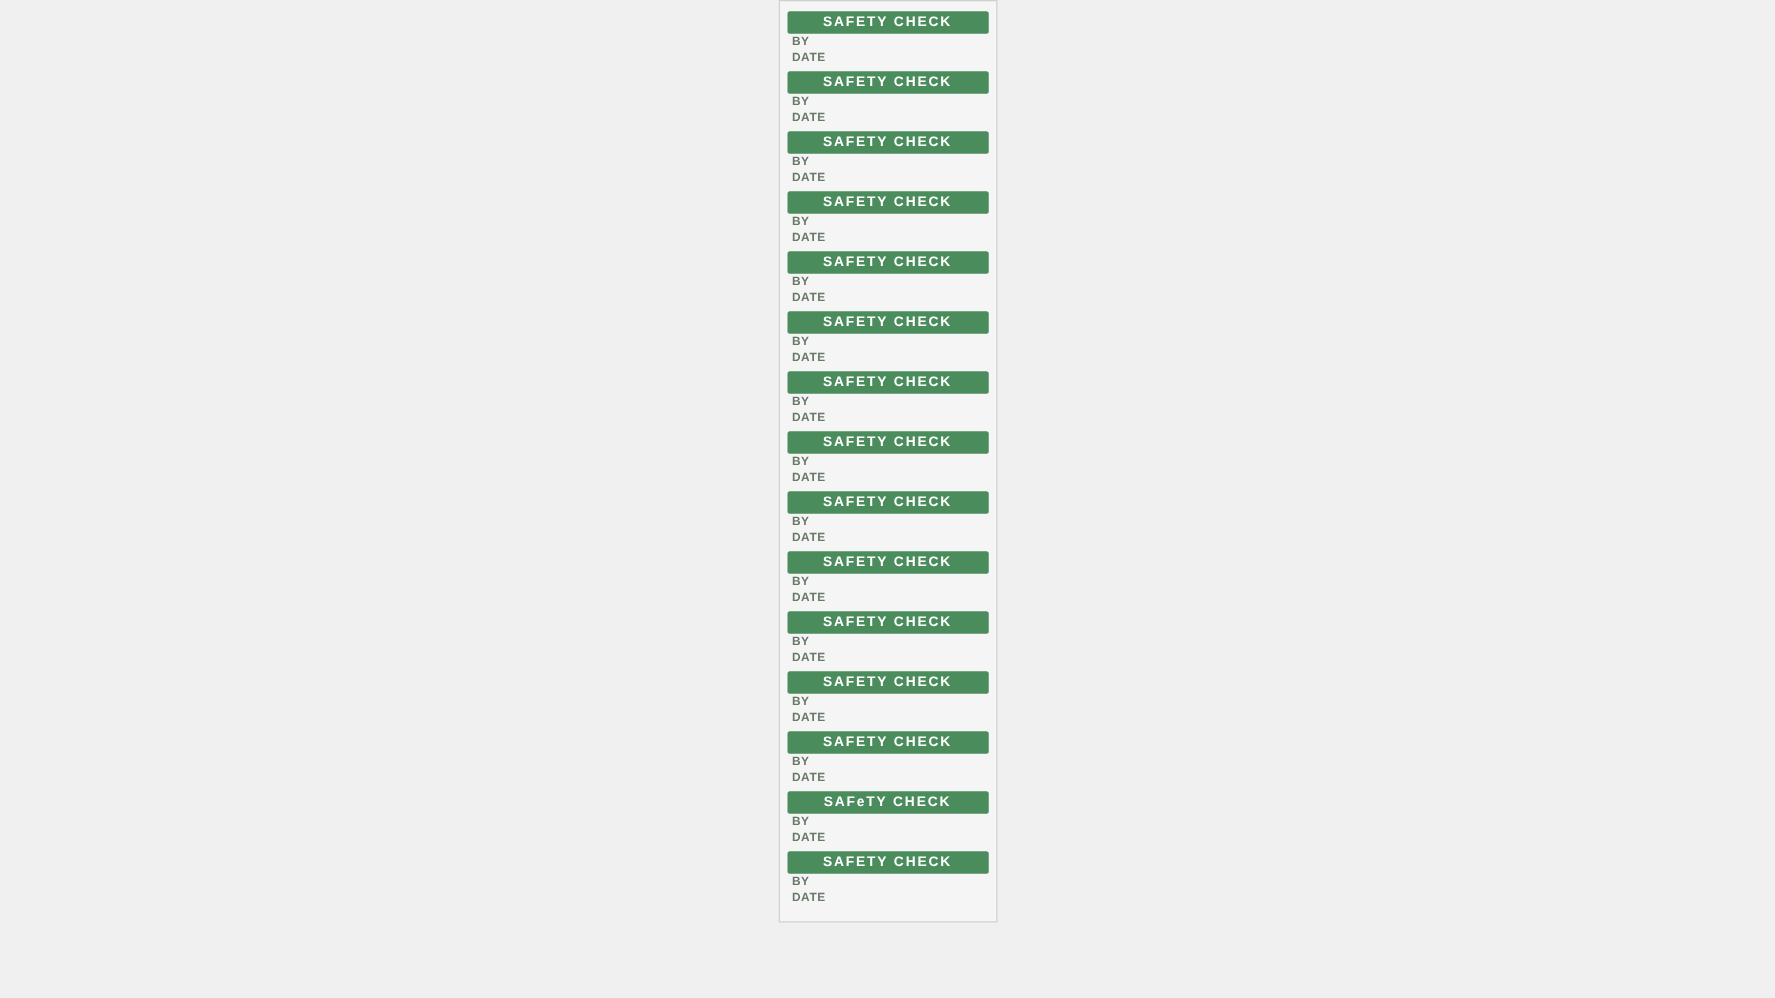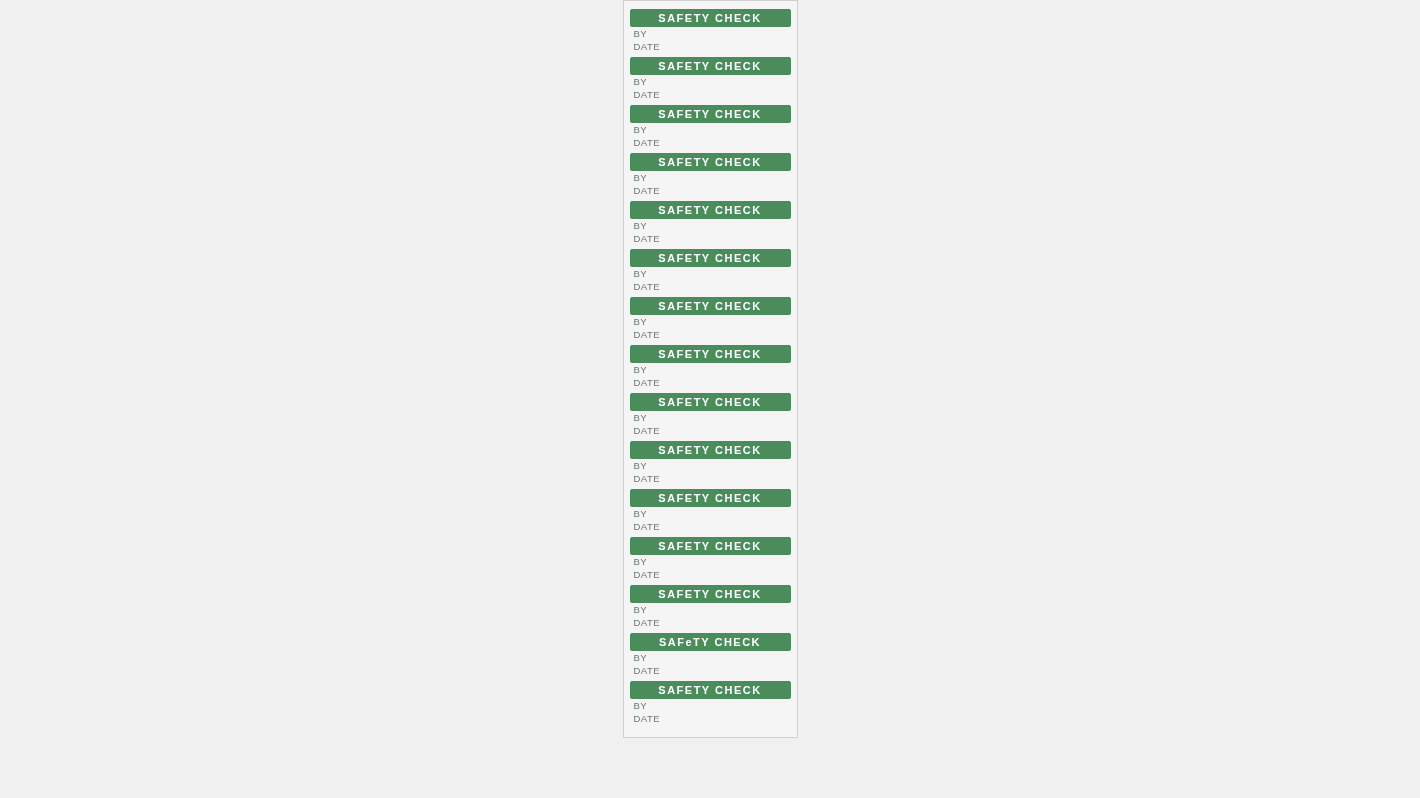--- a/index.html
+++ b/index.html
@@ -53,20 +53,21 @@
       letter-spacing: 1.5px;
       padding: 3px 6px;
       border-radius: 2px;
     }
 
     .safety-field {
       color: #6a7a6a;
       font-size: 9.5px;
       padding: 1px 4px;
       letter-spacing: 0.5px;
+      font-weight: bold;
     }
   </style>
 </head>
 <body>
 
 <div class="page-container">
   <div class="label-sheet" id="label-sheet">
   <div class="safety-label">
         <div class="safety-header">SAFETY CHECK</div>
         <div class="safety-field">BY</div>

